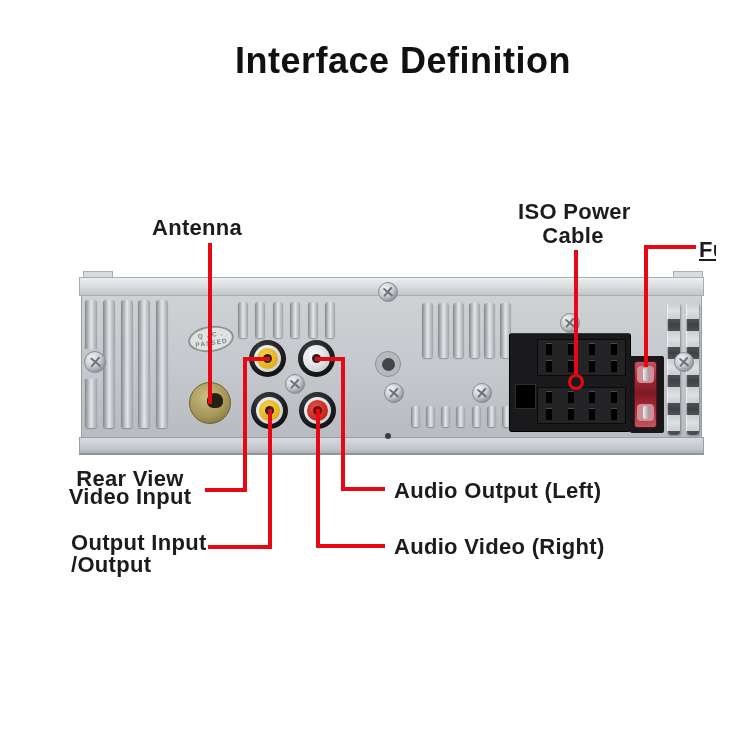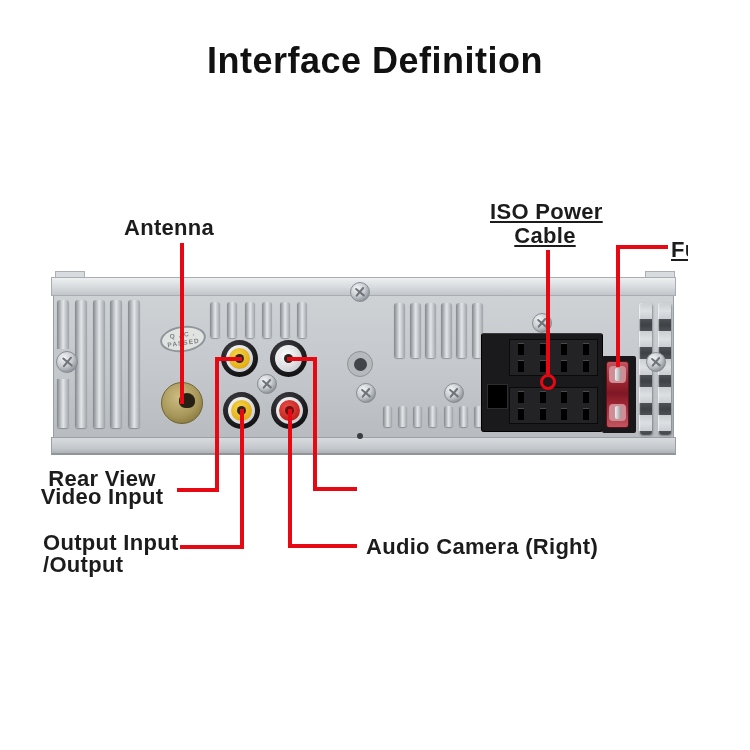--- a/index.html
+++ b/index.html
@@ -1,17 +1,17 @@
 <!DOCTYPE html>
 <html><head>
 <meta charset="utf-8">
 <style>
   html,body{margin:0;padding:0;background:#ffffff;}
   .stage{position:relative;width:688px;height:750px;background:#ffffff;overflow:hidden;
-         font-family:"Liberation Sans",sans-serif;}
+         font-family:"Liberation Sans",sans-serif;margin-left:28px;}
   .abs{position:absolute;}
   
   .title{position:absolute;left:0;top:40px;width:750px;text-align:center;
          font-size:36px;font-weight:900;letter-spacing:.5px;color:#111;}
   .label{position:absolute;font-size:22px;font-weight:bold;color:#1c1c1c;
          letter-spacing:.3px;white-space:nowrap;}
   .label.center{text-align:center;}
   
   .rail-top{position:absolute;left:51px;top:277px;width:625px;height:19px;
             background:linear-gradient(180deg,#eef0f1,#d6dadd 55%,#c2c6ca);
@@ -233,33 +233,34 @@
 
   <div class="line" style="left:287px;top:357px;width:30px;height:4px;"></div>
   <div class="line" style="left:313px;top:357px;width:4px;height:134px;"></div>
   <div class="line" style="left:313px;top:487px;width:44px;height:4px;"></div>
 
   <div class="line" style="left:288px;top:409px;width:4px;height:139px;"></div>
   <div class="line" style="left:288px;top:544px;width:69px;height:4px;"></div>
 
   <div class="label" style="left:124px;top:215px;">Antenna</div>
 
-  <div class="label center" style="left:490px;top:200px;width:110px;line-height:24px;text-decoration:underline;">
+  <div class="label center" style="left:490px;top:200px;width:110px;line-height:24px;">
     <div>ISO Power</div>
     <div>Cable</div>
   </div>
 
   <div class="label" style="left:671px;top:237px;text-decoration:underline;">Fuse</div>
 
   <div class="label center" style="left:29px;top:470px;width:146px;line-height:18px;">
     <div>Rear View</div>
     <div>Video Input</div>
   </div>
 
   <div class="label" style="left:43px;top:532px;line-height:22px;">
     <div>Output Input</div>
     <div>/Output</div>
   </div>
 
-
-  <div class="label" style="left:366px;top:534px;">Audio Camera (Right)</div>
+  <div class="label" style="left:366px;top:478px;">Audio Output (Left)</div>
+
+  <div class="label" style="left:366px;top:534px;">Audio Video (Right)</div>
 
 </div>
 
 </body></html>

